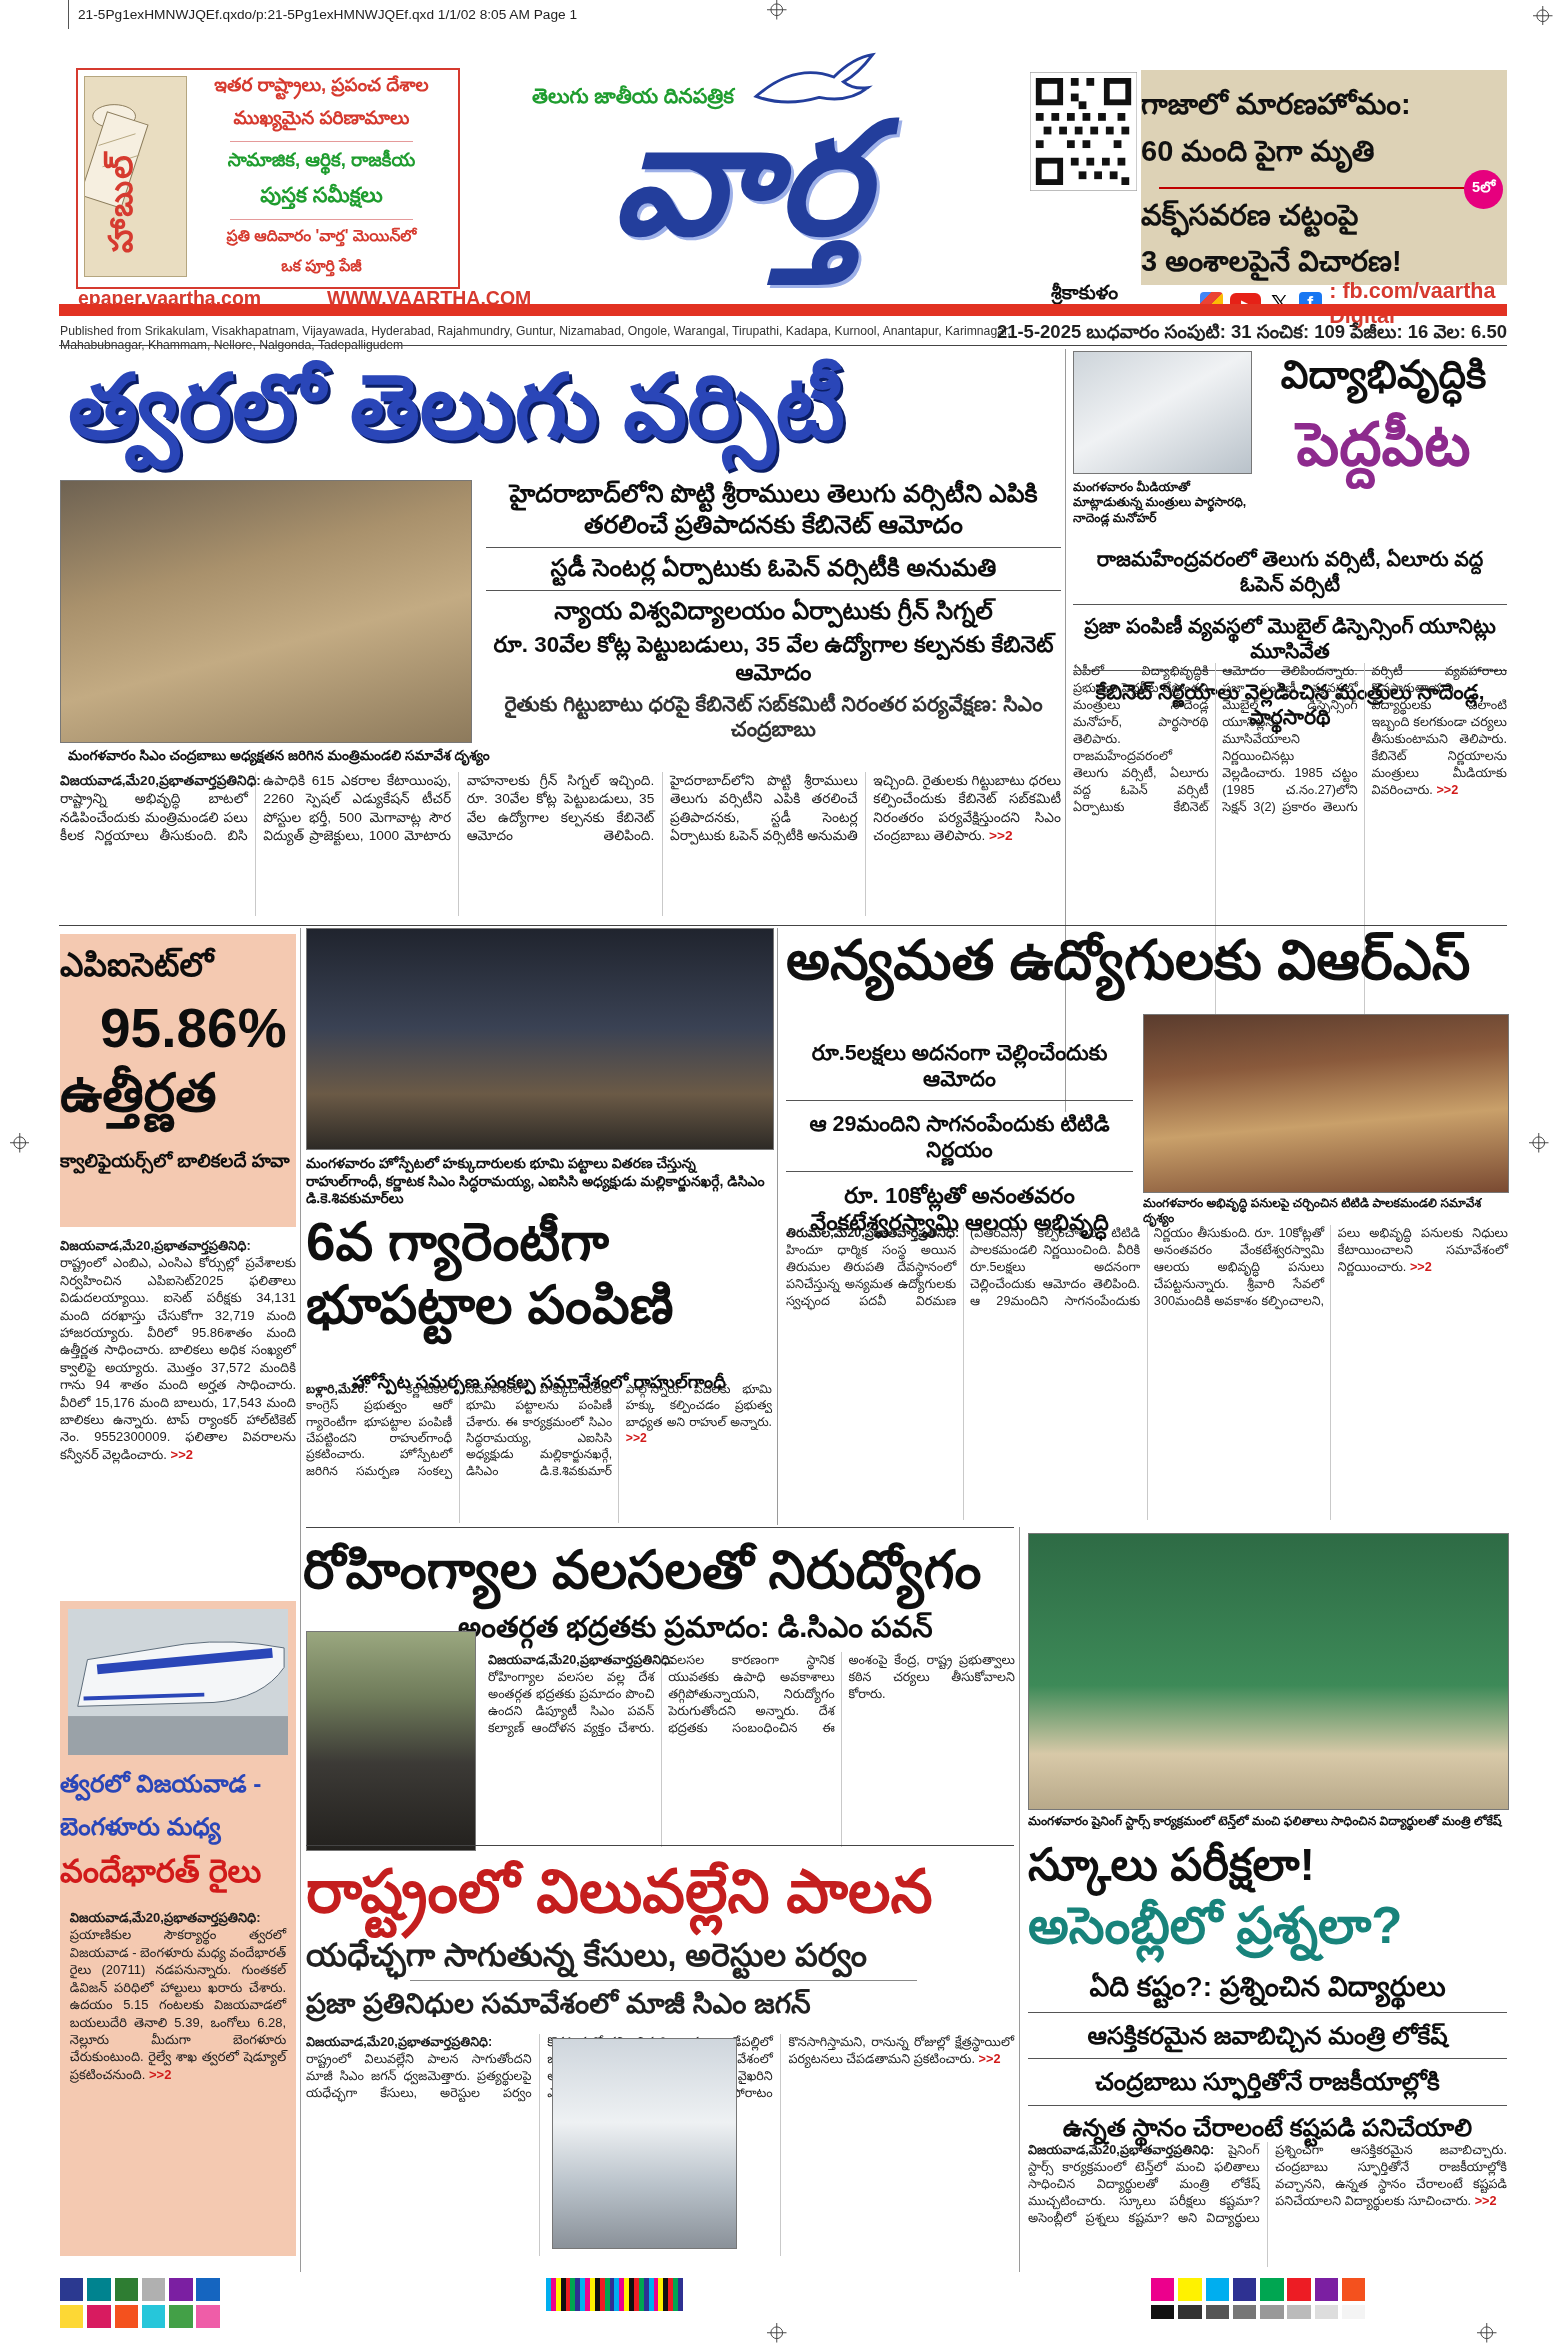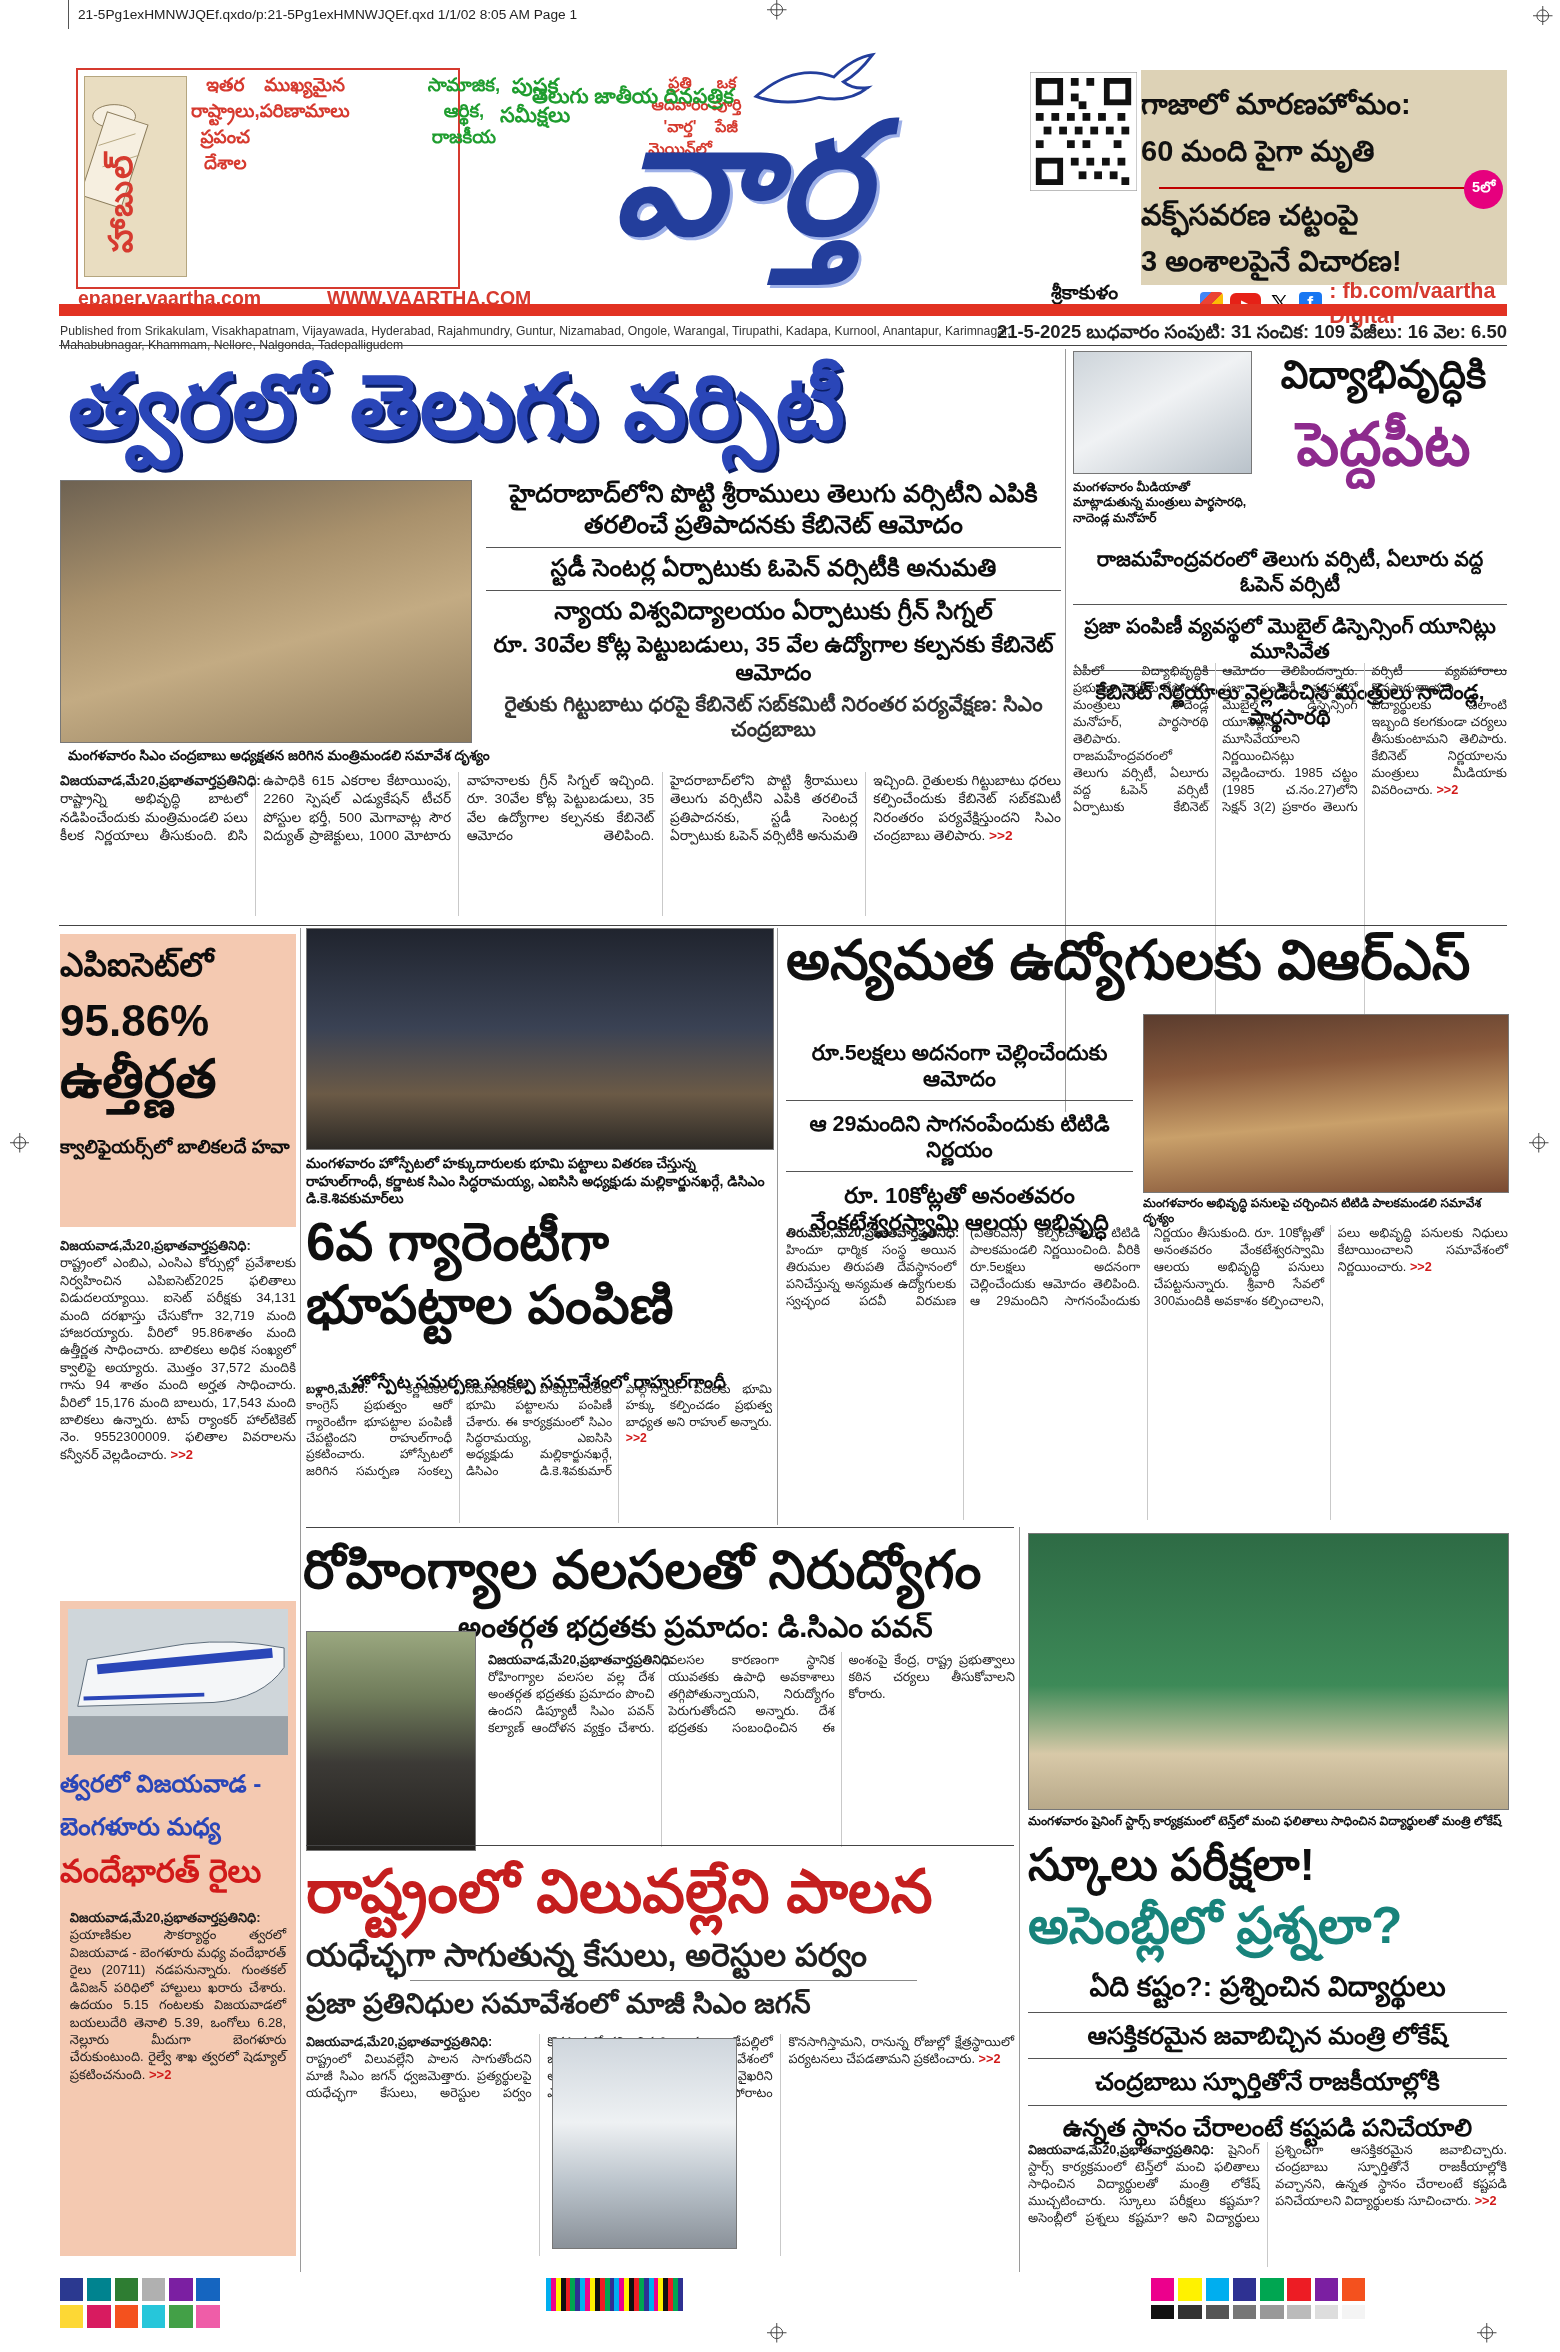--- a/index.html
+++ b/index.html
@@ -57,21 +57,21 @@
   <div class="abs" style="left:76px;top:68px;width:380px;height:217px;border:2.9px solid #d63a2f;background:#fff;">
     <div class="abs" style="left:5.9px;top:5.9px;width:101px;height:199px;background:#e9ddc1;border:1px solid #b5a67f;overflow:hidden;">
       <svg width="101" height="199" viewBox="0 0 104 204">
         <ellipse cx="30" cy="40" rx="22" ry="12" fill="#f6efe0" stroke="#8a7b5a"></ellipse>
         <rect x="8" y="40" width="44" height="90" fill="#f6efe0" stroke="#8a7b5a" transform="rotate(18 30 85)"></rect>
         <line x1="14" y1="70" x2="52" y2="58" stroke="#b5a67f"></line>
           <line x1="18" y1="92" x2="56" y2="80" stroke="#b5a67f"></line>
       </svg>
       <div class="abs" style="left:17.6px;top:176px;color:#d63a2f;font-weight:bold;font-size:33px;transform:rotate(-90deg);transform-origin:left top;white-space:nowrap;letter-spacing:2px;">హాబుల్</div>
     </div>
-    <div class="abs" style="left:113px;top:3.9px;width:261px;height:205px;display:flex;flex-direction:row;justify-content:space-between;text-align:center;">
+    <div class="abs" style="left:113px;top:3.9px;width:261px;height:205px;display:flex;flex-direction:column;justify-content:space-between;text-align:center;">
       <div class="promo-line-red" style="font-size:18.5px;">ఇతర రాష్ట్రాలు, ప్రపంచ దేశాల</div>
       <div class="promo-line-red" style="font-size:18.5px;">ముఖ్యమైన పరిణామాలు</div>
       <div style="height:0;border-top:1px solid #e59a9a;margin:0 39px;"></div>
       <div class="promo-line-green" style="font-size:18.5px;">సామాజిక, ఆర్థిక, రాజకీయ</div>
       <div class="promo-line-green" style="font-size:21px;">పుస్తక సమీక్షలు</div>
       <div style="height:0;border-top:1px solid #e59a9a;margin:0 39px;"></div>
       <div class="promo-line-red" style="font-size:15.6px;">ప్రతి ఆదివారం 'వార్త' మెయిన్‌లో</div>
       <div class="promo-line-red" style="font-size:15.6px;">ఒక పూర్తి పేజీ</div>
     </div>
   </div>
@@ -174,21 +174,21 @@
     <div class="sh ul" style="font-size:20.5px;margin-bottom:7.8px;">రాజమహేంద్రవరంలో తెలుగు వర్సిటీ, ఏలూరు వద్ద ఓపెన్ వర్సిటీ</div>
     <div class="sh ul" style="font-size:20.5px;margin-bottom:7.8px;">ప్రజా పంపిణీ వ్యవస్థలో మొబైల్ డిస్పెన్సింగ్ యూనిట్లు మూసివేత</div>
     <div class="sh" style="font-size:20.5px;">కేబినెట్ నిర్ణయాలు వెల్లడించిన మంత్రులు నాదెండ్ల, పార్థసారథి</div>
   </div>
   <p class="abs body-text" style="left:1073px;top:663px;width:434px;height:444px;margin:0;column-count:3;column-gap:13.7px;font-size:12.7px;"><span>ఏపీలో విద్యాభివృద్ధికి ప్రభుత్వం పెద్దపీట వేస్తోందని మంత్రులు నాదెండ్ల మనోహర్, పార్థసారథి తెలిపారు. రాజమహేంద్రవరంలో తెలుగు వర్సిటీ, ఏలూరు వద్ద ఓపెన్ వర్సిటీ ఏర్పాటుకు కేబినెట్ ఆమోదం తెలిపిందన్నారు. ప్రజా పంపిణీ వ్యవస్థలో మొబైల్ డిస్పెన్సింగ్ యూనిట్లను మూసివేయాలని నిర్ణయించినట్లు వెల్లడించారు. 1985 చట్టం (1985 చ.నం.27)లోని సెక్షన్ 3(2) ప్రకారం తెలుగు వర్సిటీ వ్యవహారాలు కొనసాగుతాయని, విద్యార్థులకు ఎలాంటి ఇబ్బంది కలగకుండా చర్యలు తీసుకుంటామని తెలిపారు. కేబినెట్ నిర్ణయాలను మంత్రులు మీడియాకు వివరించారు. </span><span class="more">&gt;&gt;2</span></p>
 
   <div class="abs hairline" style="left:59px;top:925px;width:1448px;"></div>
 
   <div class="abs" style="left:60px;top:934px;width:236px;height:293px;background:#f4c9b1;">
     <div class="b c" style="font-size:33px;margin-top:11.7px;color:#0d0d0d;">ఎపిఐసెట్‌లో</div>
-    <div class="b c" style="font-size:44px;margin-top:3.9px;color:#0d0d0d;">95.86%</div>
+    <div class="b c" style="font-size:55px;margin-top:3.9px;color:#0d0d0d;margin-left:40px;">95.86%</div>
     <div class="b c" style="font-size:53px;margin-top:2px;color:#0d0d0d;">ఉత్తీర్ణత</div>
     <div class="b c" style="font-size:18.5px;margin-top:13.7px;color:#0d0d0d;">క్వాలిఫైయర్స్‌లో బాలికలదే హవా</div>
   </div>
   <p class="abs body-text" style="left:60px;top:1237px;width:236px;height:353px;margin:0;column-count:1;"><span class="dateline">విజయవాడ,మే20,ప్రభాతవార్తప్రతినిధి: </span><span>రాష్ట్రంలో ఎంబిఎ, ఎంసిఎ కోర్సుల్లో ప్రవేశాలకు నిర్వహించిన ఎపిఐసెట్‌2025 ఫలితాలు విడుదలయ్యాయి. ఐసెట్ పరీక్షకు 34,131 మంది దరఖాస్తు చేసుకోగా 32,719 మంది హాజరయ్యారు. వీరిలో 95.86శాతం మంది ఉత్తీర్ణత సాధించారు. బాలికలు అధిక సంఖ్యలో క్వాలిఫై అయ్యారు. మొత్తం 37,572 మందికి గాను 94 శాతం మంది అర్హత సాధించారు. వీరిలో 15,176 మంది బాలురు, 17,543 మంది బాలికలు ఉన్నారు. టాప్ ర్యాంకర్ హాల్‌టికెట్ నెం. 9552300009. ఫలితాల వివరాలను కన్వీనర్ వెల్లడించారు. </span><span class="more">&gt;&gt;2</span></p>
 
   <div class="abs vline" style="left:300px;top:928px;height:1344px;"></div>
 
   <div class="abs photo" style="left:306px;top:928px;width:466px;height:220px;background:linear-gradient(180deg,#20242e 0%,#3a4254 45%,#6b5a46 75%,#2d2a26 100%),radial-gradient(circle at 22% 80%,#8c2f2f 0 8%,transparent 9%);"></div>
   <div class="abs caption c" style="left:306px;top:1155px;width:466px;font-size:14px;">మంగళవారం హోస్పేటలో హక్కుదారులకు భూమి పట్టాలు వితరణ చేస్తున్న రాహుల్‌గాంధీ, కర్ణాటక సిఎం సిద్ధరామయ్య, ఎఐసిసి అధ్యక్షుడు మల్లికార్జునఖర్గే, డిసిఎం డి.కె.శివకుమార్‌లు</div>
   <div class="abs b c" style="left:306px;top:1211px;width:466px;font-size:53px;color:#101010;">6వ గ్యారెంటీగా</div>

